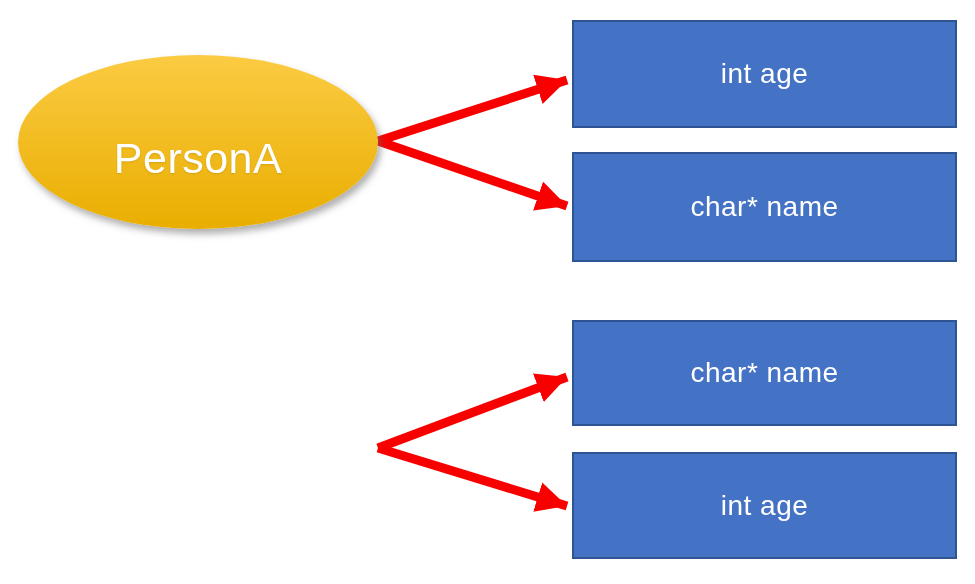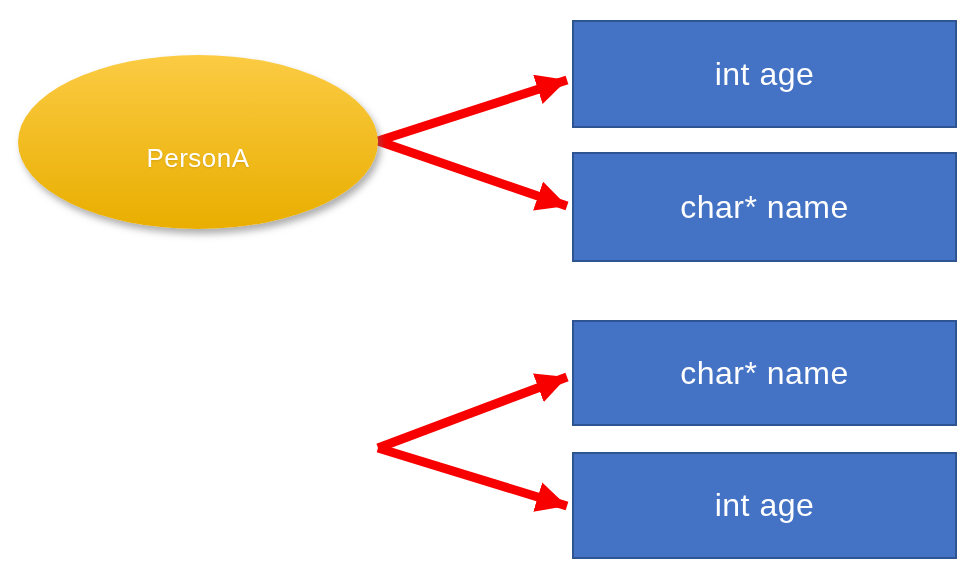--- a/index.html
+++ b/index.html
@@ -19,21 +19,21 @@
     position: absolute;
     border-radius: 50%;
     background: linear-gradient(to bottom, var(--ellipse-gradient-top, #FBCB43), var(--ellipse-gradient-bottom, #E9AE00));
     box-shadow: 3px 5px 7px rgba(110, 110, 110, 0.55);
     display: flex;
     align-items: center;
     justify-content: center;
   }
   .node-label {
     color: var(--label-text, #ffffff);
-    font-size: 26px;
+    font-size: 43px;
     font-weight: 400;
     letter-spacing: 0.5px;
     text-shadow: 0 1px 2px rgba(0,0,0,0.12);
     margin-top: 32px;
   }
   .ellipse-a { left: 18px; top: 55px; width: 360px; height: 174px; }
   .ellipse-b { left: 18px; top: 360px; width: 360px; height: 176px; }
 
   .field-box {
     position: absolute;
@@ -41,21 +41,21 @@
     width: 385px;
     background: var(--box-fill, #4472C4);
     border: 2px solid var(--box-border, #2F5492);
     box-sizing: border-box;
     display: flex;
     align-items: center;
     justify-content: center;
   }
   .field-label {
     color: var(--label-text, #ffffff);
-    font-size: 32px;
+    font-size: 28px;
     font-weight: 400;
     letter-spacing: 0.5px;
   }
   .box-1 { top: 20px;  height: 108px; }
   .box-2 { top: 152px; height: 110px; }
   .box-3 { top: 320px; height: 106px; }
   .box-4 { top: 452px; height: 107px; }
 
   .arrow-layer {
     position: absolute;

